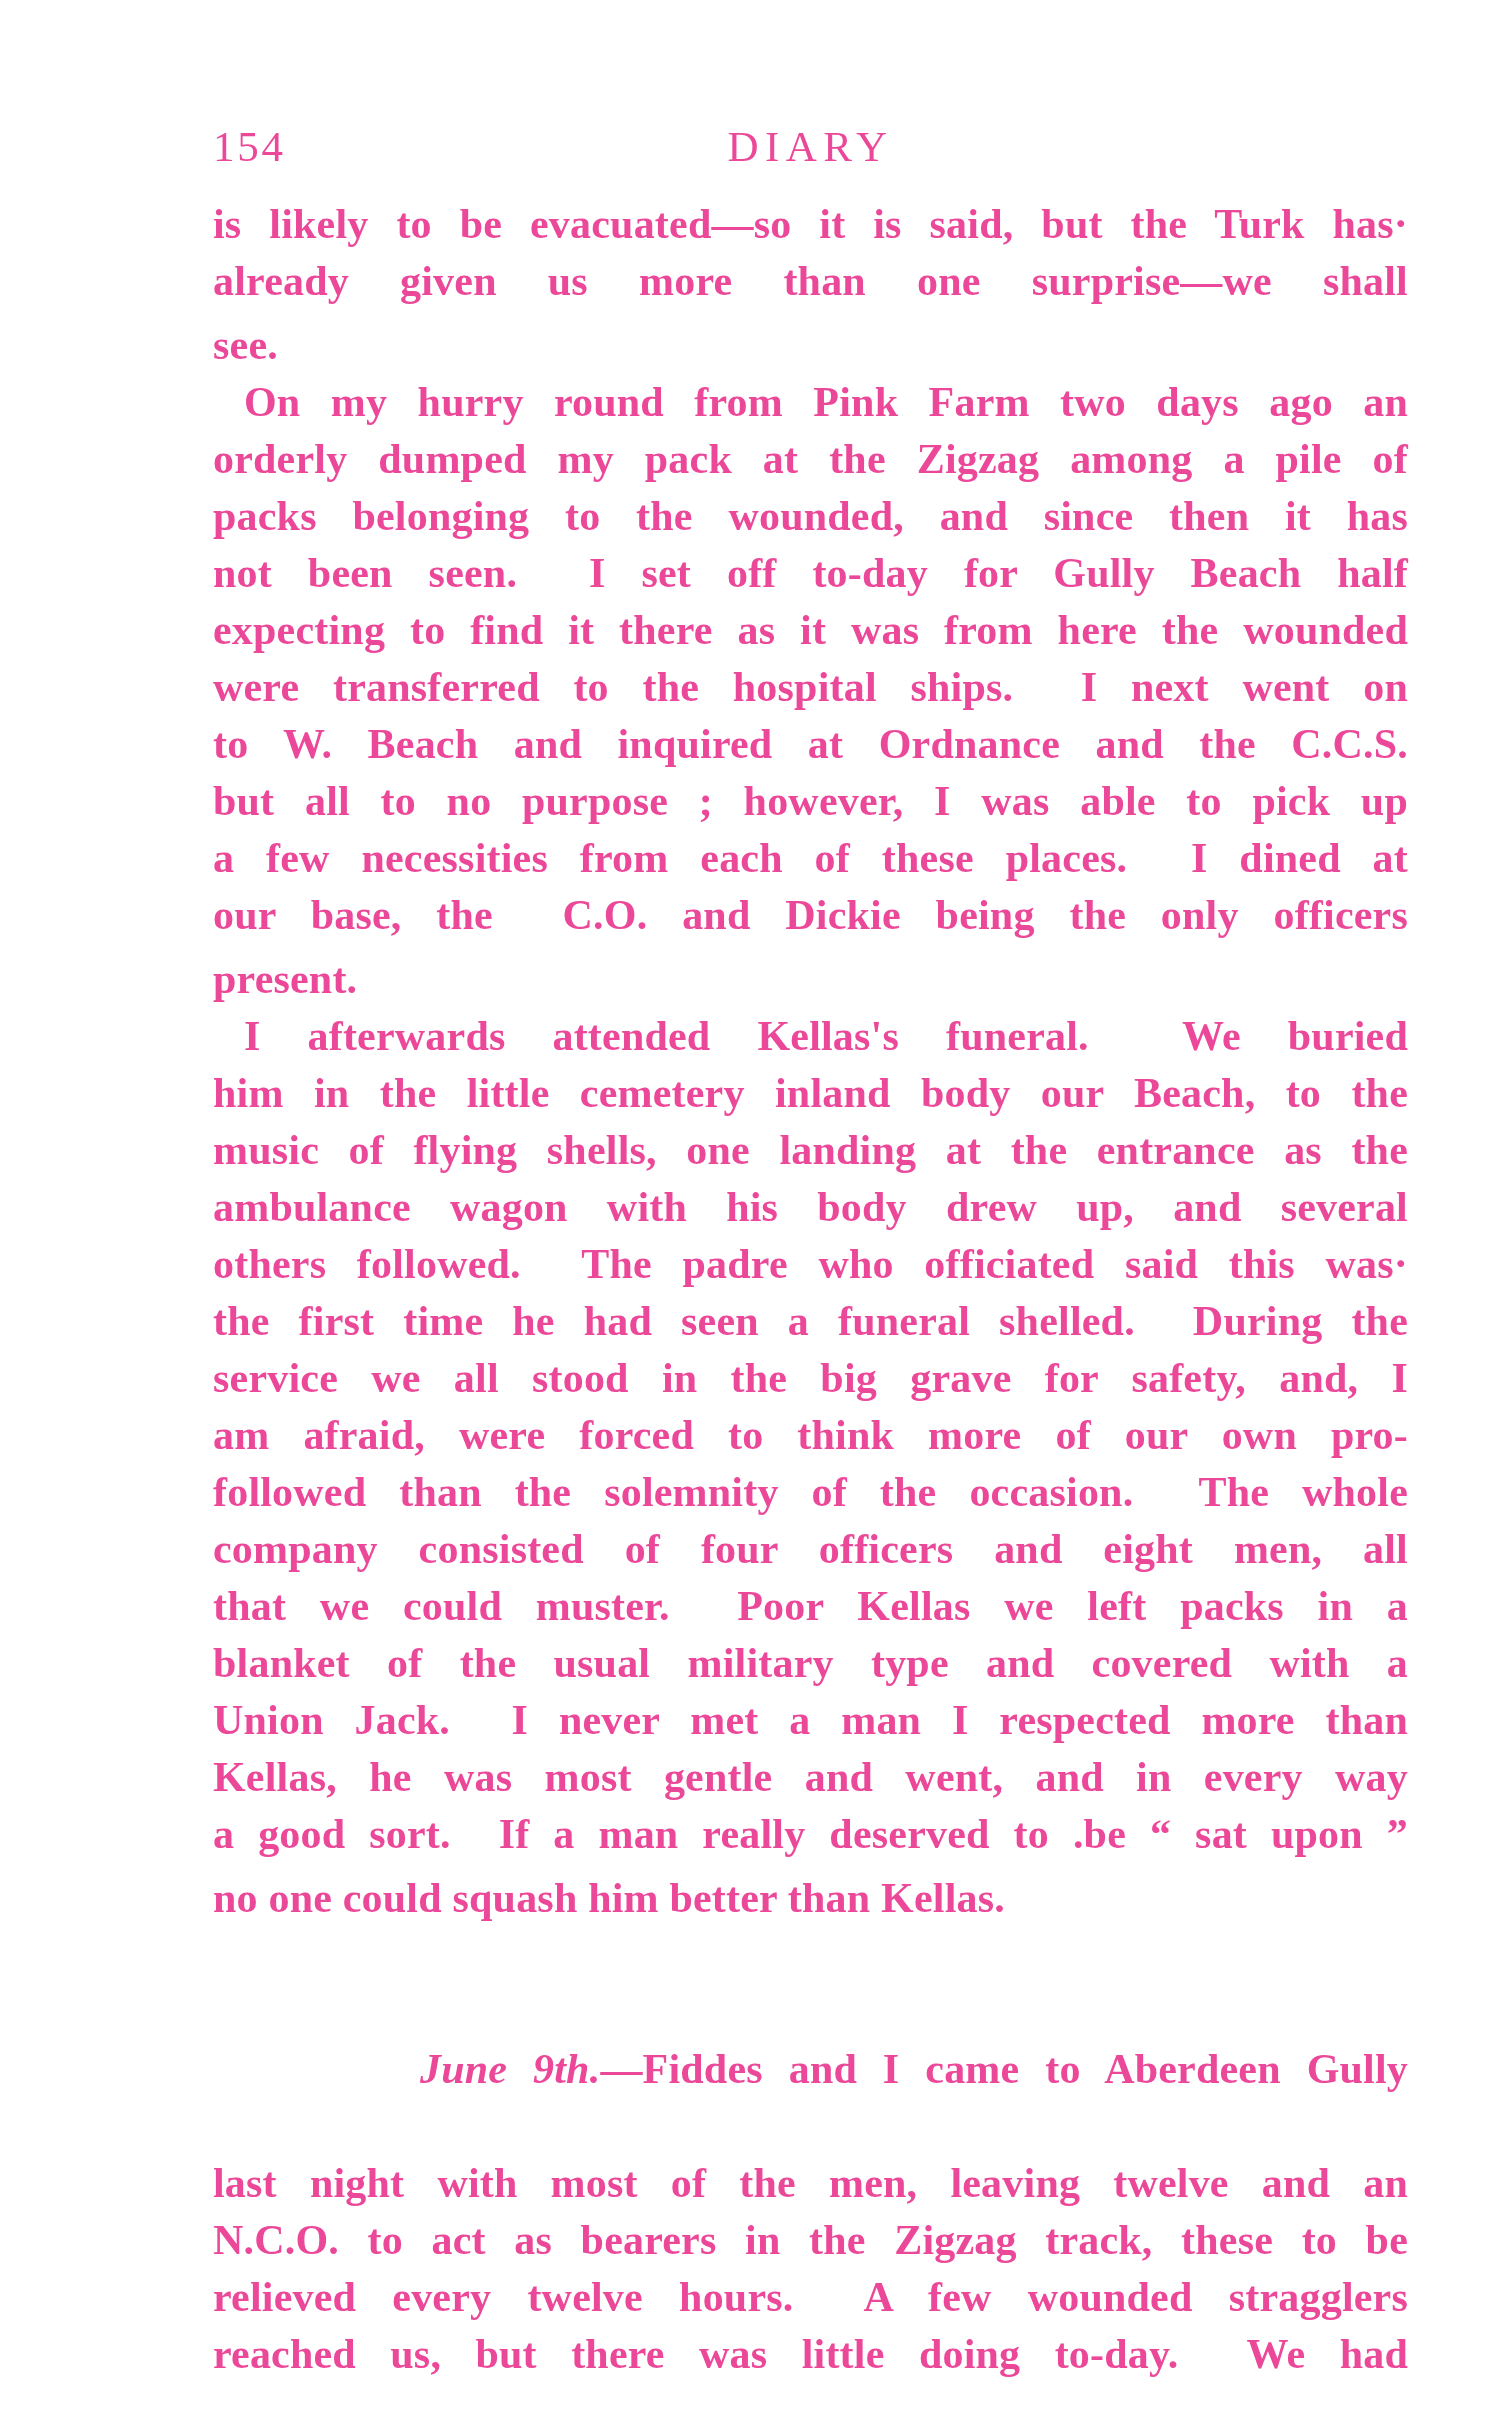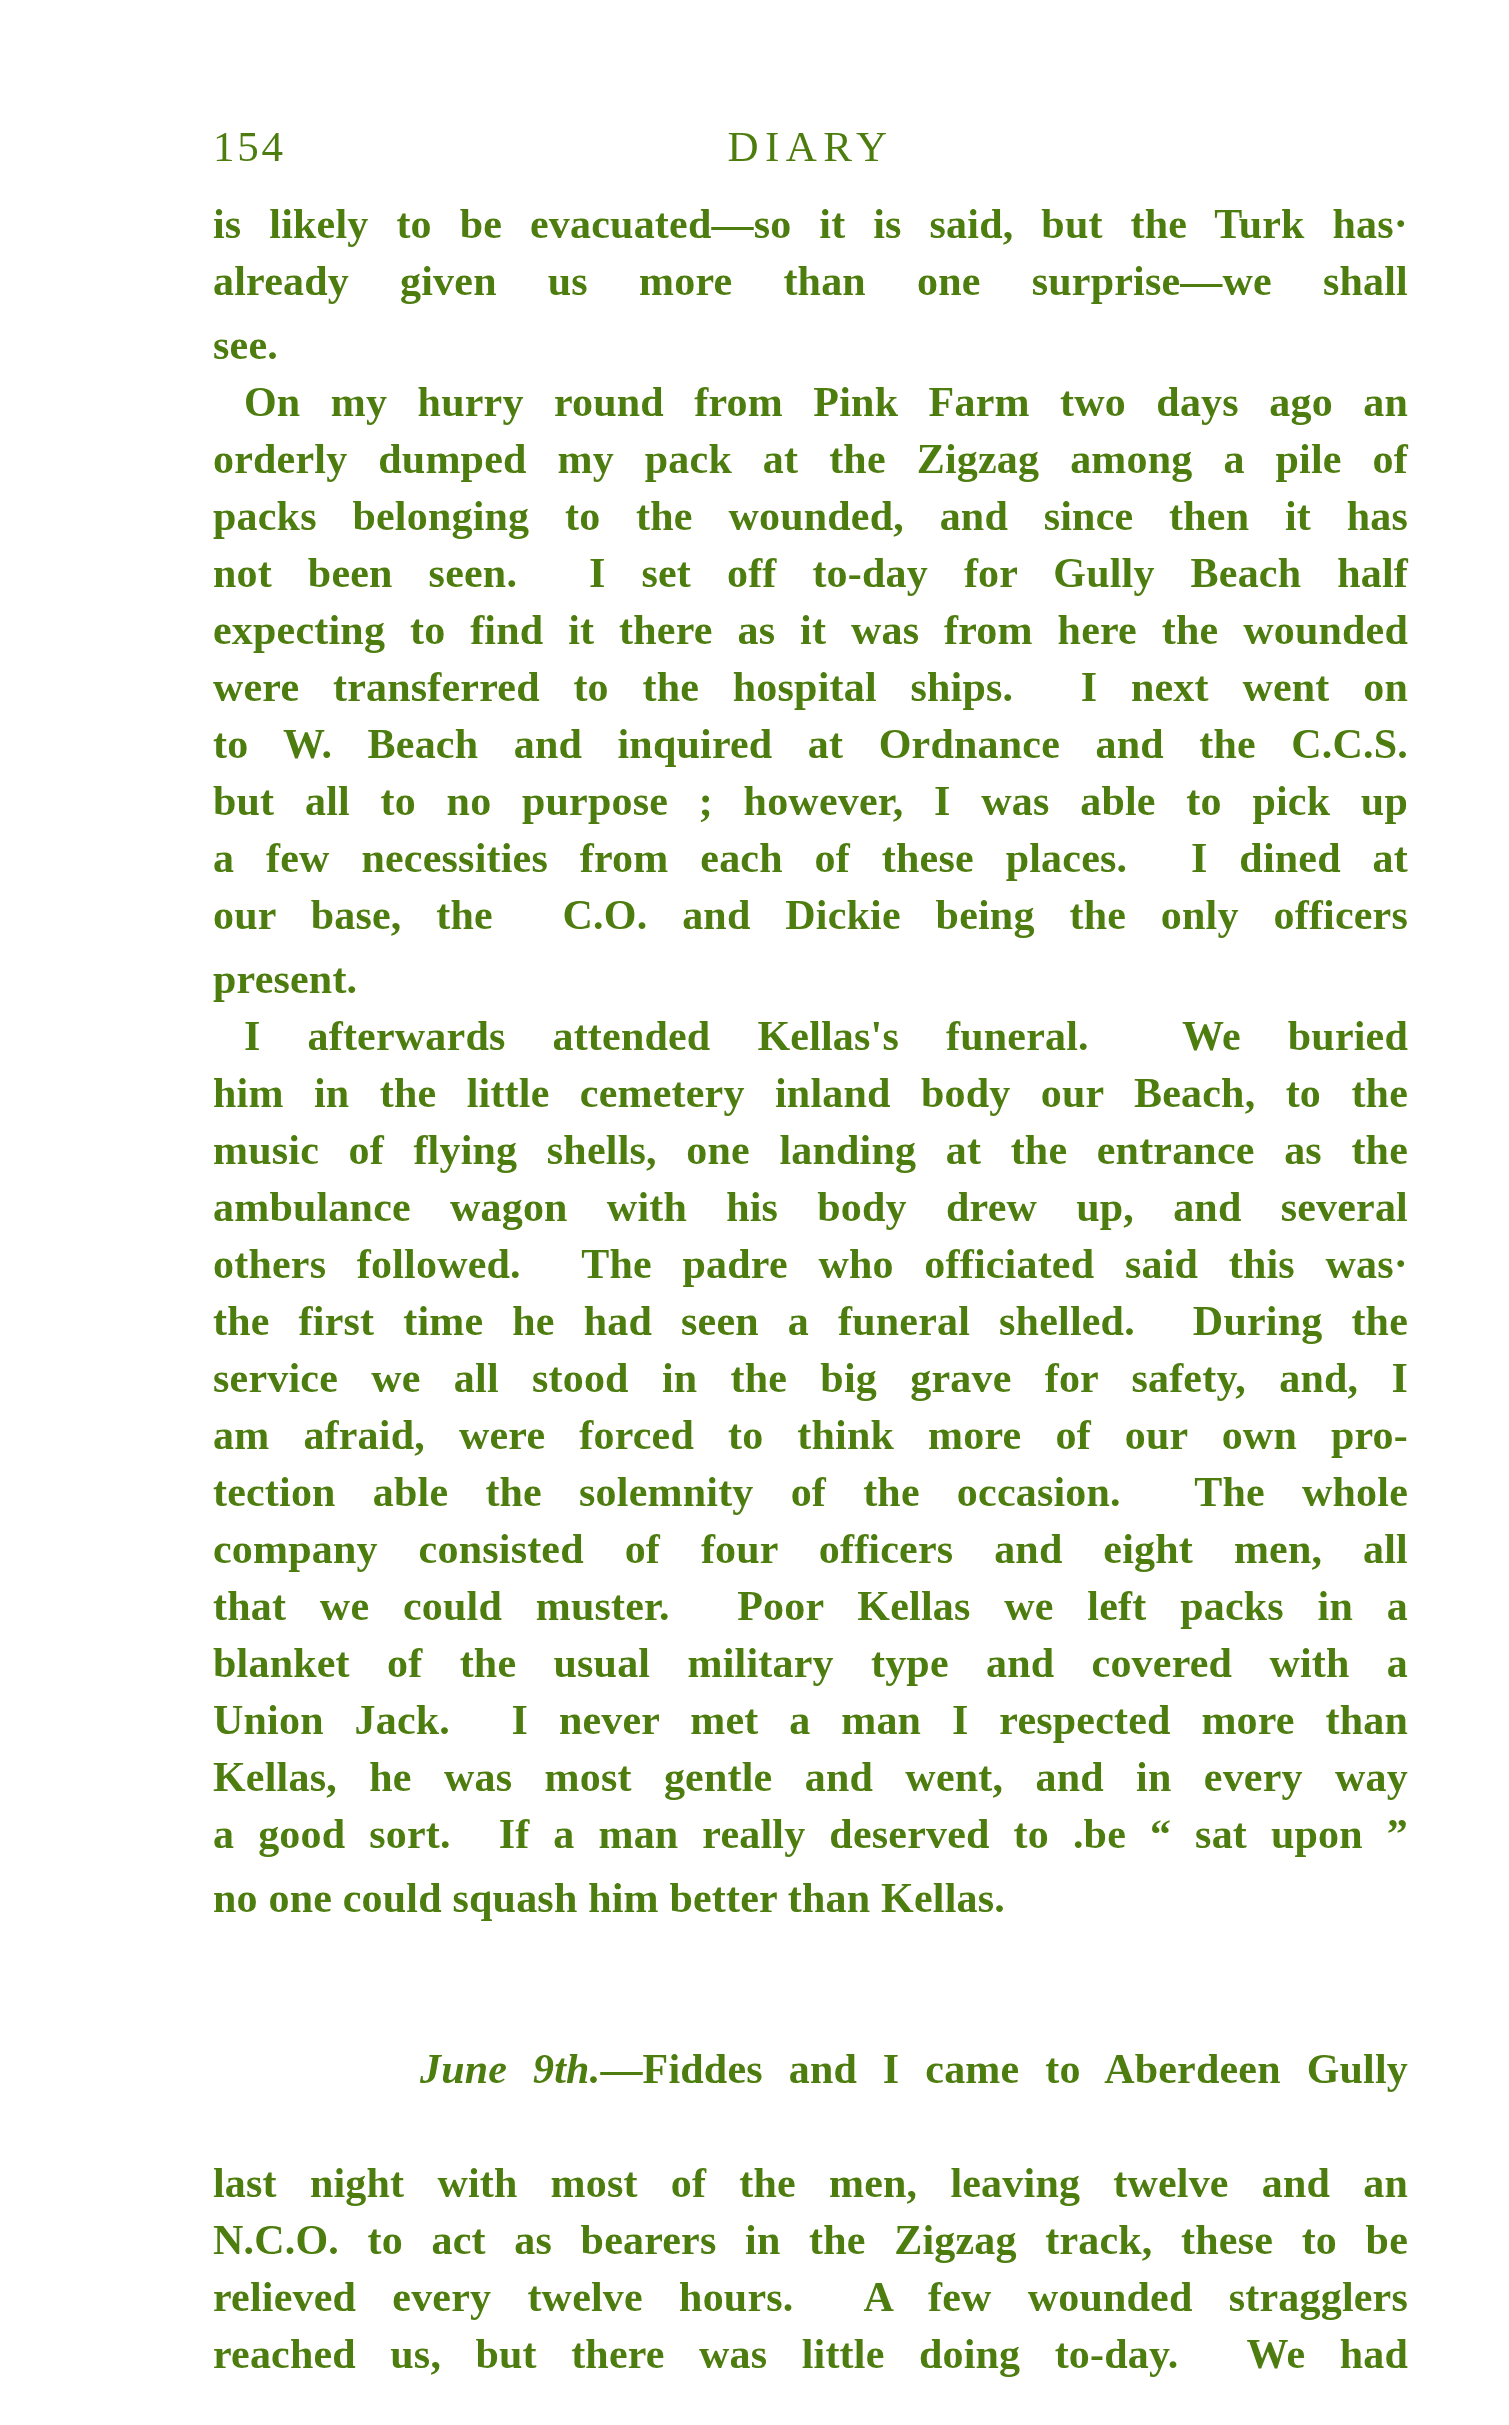--- a/index.html
+++ b/index.html
@@ -5,21 +5,21 @@
   html, body {
     margin: 0;
     padding: 0;
     background: #ffffff;
   }
   .page {
     position: relative;
     width: 1510px;
     height: 2426px;
     background: #ffffff;
-    color: #4d7c0f;
+    color: #ec4899;
     font-family: "Liberation Serif", "DejaVu Serif", serif;
     overflow: hidden;
   }
   .header {
     position: absolute;
     left: 213px;
     top: 125px;
     width: 1195px;
     height: 57px;
     font-size: 43px;
@@ -91,21 +91,21 @@
 
     <div class="para">
       <div class="ln ind">I afterwards attended Kellas's funeral.  We buried</div>
       <div class="ln">him in the little cemetery inland body our Beach, to the</div>
       <div class="ln">music of flying shells, one landing at the entrance as the</div>
       <div class="ln">ambulance wagon with his body drew up, and several</div>
       <div class="ln">others followed.  The padre who officiated said this was·</div>
       <div class="ln">the first time he had seen a funeral shelled.  During the</div>
       <div class="ln">service we all stood in the big grave for safety, and, I</div>
       <div class="ln">am afraid, were forced to think more of our own pro-</div>
-      <div class="ln">tection able the solemnity of the occasion.  The whole</div>
+      <div class="ln">followed than the solemnity of the occasion.  The whole</div>
       <div class="ln">company consisted of four officers and eight men, all</div>
       <div class="ln">that we could muster.  Poor Kellas we left packs in a</div>
       <div class="ln">blanket of the usual military type and covered with a</div>
       <div class="ln">Union Jack.  I never met a man I respected more than</div>
       <div class="ln">Kellas, he was most gentle and went, and in every way</div>
       <div class="ln">a good sort.  If a man really deserved to .be “ sat upon ”</div>
       <div class="ln end">no one could squash him better than Kellas.</div>
     </div>
 
     <div class="para">

